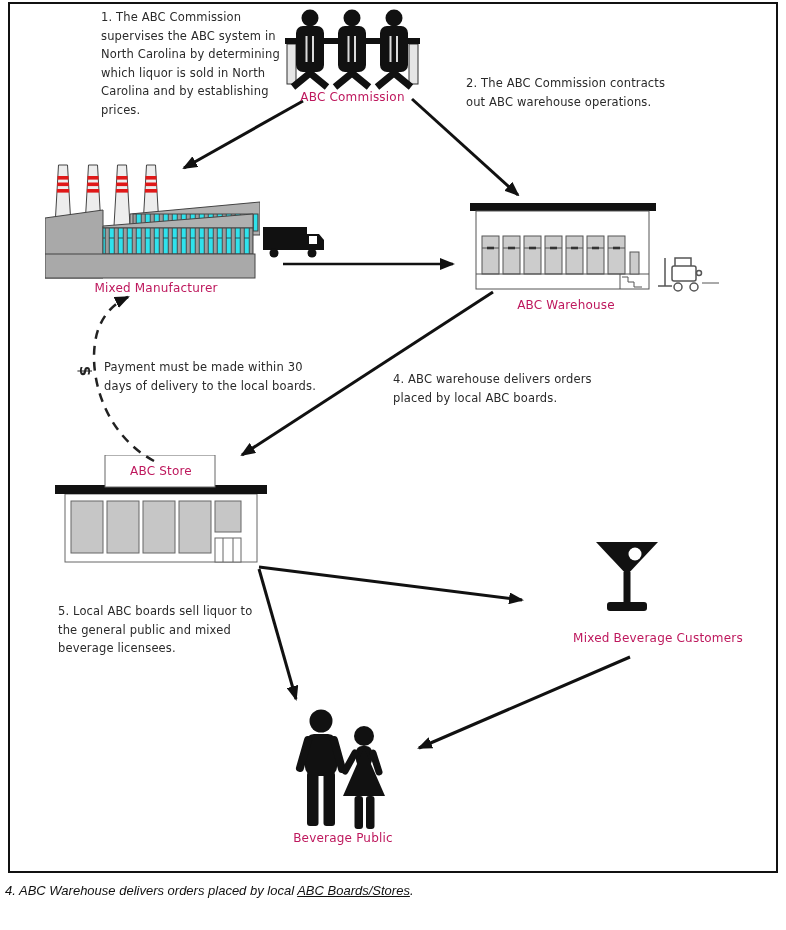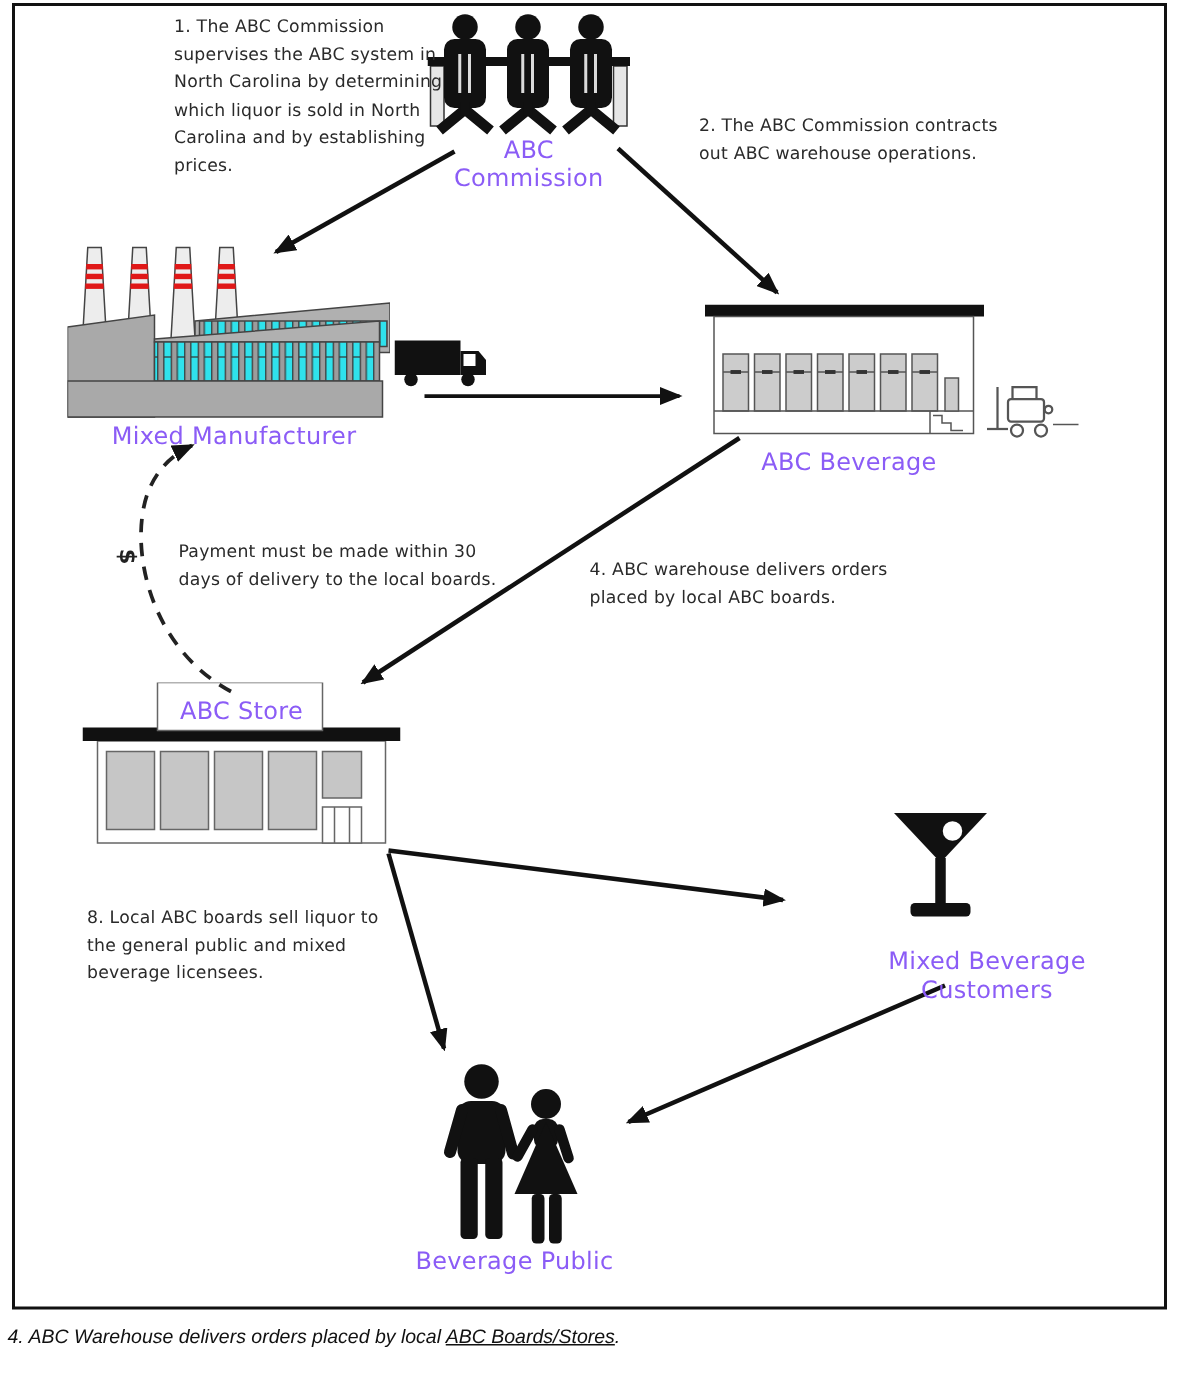--- a/index.html
+++ b/index.html
@@ -1,20 +1,20 @@
 <!DOCTYPE html>
 <html><head>
 <meta charset="utf-8">
 <style>
   html,body{margin:0;padding:0;background:#fff;}
   .page{position:relative;width:786px;height:930px;background:#fff;overflow:hidden;
         font-family:"DejaVu Sans","Liberation Sans",sans-serif;color:#1c1c1c;}
   .frame{position:absolute;left:8px;top:2px;width:766px;height:867px;border:2.5px solid #111;background:#fff;}
   .note{position:absolute;font-size:11.5px;line-height:18.5px;letter-spacing:.15px;white-space:pre-line;color:#2a2a2a;}
-  .lbl{position:absolute;font-size:16px;letter-spacing:.2px;text-align:center;color:#8b5cf6;}
+  .lbl{position:absolute;font-size:12px;letter-spacing:.2px;text-align:center;color:#be185d;}
   .ico{position:absolute;}
   .overlay{position:absolute;left:0;top:0;z-index:3;pointer-events:none;}
   .dollar{position:absolute;left:80px;top:362px;font-size:15px;font-weight:bold;transform:rotate(90deg);color:#222;}
   .footnotes{position:absolute;left:5px;top:881px;font-size:13px;line-height:19.5px;
              font-style:italic;color:#111;font-family:"Liberation Sans",sans-serif;}
   .footnotes .u{text-decoration:underline;}
   .z2{z-index:2;}.z4{z-index:4;}
 </style>
 </head>
 <body>
@@ -220,40 +220,40 @@
       <circle cx="79" cy="28" r="10"></circle>
       <rect x="71" y="38" width="16" height="20" rx="6"></rect>
       <polygon points="79,40 100,88 58,88"></polygon>
       <line x1="70" y1="45" x2="60" y2="63" stroke="#111" stroke-width="7" stroke-linecap="round"></line>
       <line x1="88" y1="45" x2="94" y2="64" stroke="#111" stroke-width="7" stroke-linecap="round"></line>
       <rect x="69.5" y="88" width="8.5" height="33" rx="3"></rect>
       <rect x="81" y="88" width="8.5" height="33" rx="3"></rect>
     </g>
   </svg>
 
-  <div class="note z4" style="left:116px;top:8px;width:195px">1. The ABC Commission
+  <div class="note z4" style="left:101px;top:8px;width:195px">1. The ABC Commission
 supervises the ABC system in
 North Carolina by determining
 which liquor is sold in North
 Carolina and by establishing
 prices.</div>
   <div class="note z4" style="left:466px;top:74px;width:230px">2. The ABC Commission contracts
 out ABC warehouse operations.</div>
-  <div class="note z4" style="left:119px;top:358px;width:230px">Payment must be made within 30
+  <div class="note z4" style="left:104px;top:358px;width:230px">Payment must be made within 30
 days of delivery to the local boards.</div>
   <div class="dollar z4">$</div>
   <div class="note z4" style="left:393px;top:370px;width:230px">4.  ABC warehouse delivers orders
 placed by local ABC boards.</div>
-  <div class="note z4" style="left:58px;top:602px;width:240px">8. Local ABC boards sell liquor to
+  <div class="note z4" style="left:58px;top:602px;width:240px">5. Local ABC boards sell liquor to
 the general public and mixed
 beverage licensees.</div>
 
   <div class="lbl z4" style="left:285px;top:90px;width:135px">ABC Commission</div>
   <div class="lbl z4" style="left:66px;top:281px;width:180px">Mixed Manufacturer</div>
-  <div class="lbl z4" style="left:486px;top:298px;width:160px">ABC Beverage</div>
+  <div class="lbl z4" style="left:486px;top:298px;width:160px">ABC Warehouse</div>
   <div class="lbl z4" style="left:107px;top:464px;width:108px">ABC Store</div>
   <div class="lbl z4" style="left:568px;top:631px;width:180px">Mixed Beverage Customers</div>
   <div class="lbl z4" style="left:263px;top:831px;width:160px">Beverage Public</div>
 
   <div class="footnotes">
     <div><span>4. ABC Warehouse delivers orders placed by local </span><span class="u">ABC Boards/Stores</span><span>.</span></div>
   </div>
 </div>
 
 </body></html>

